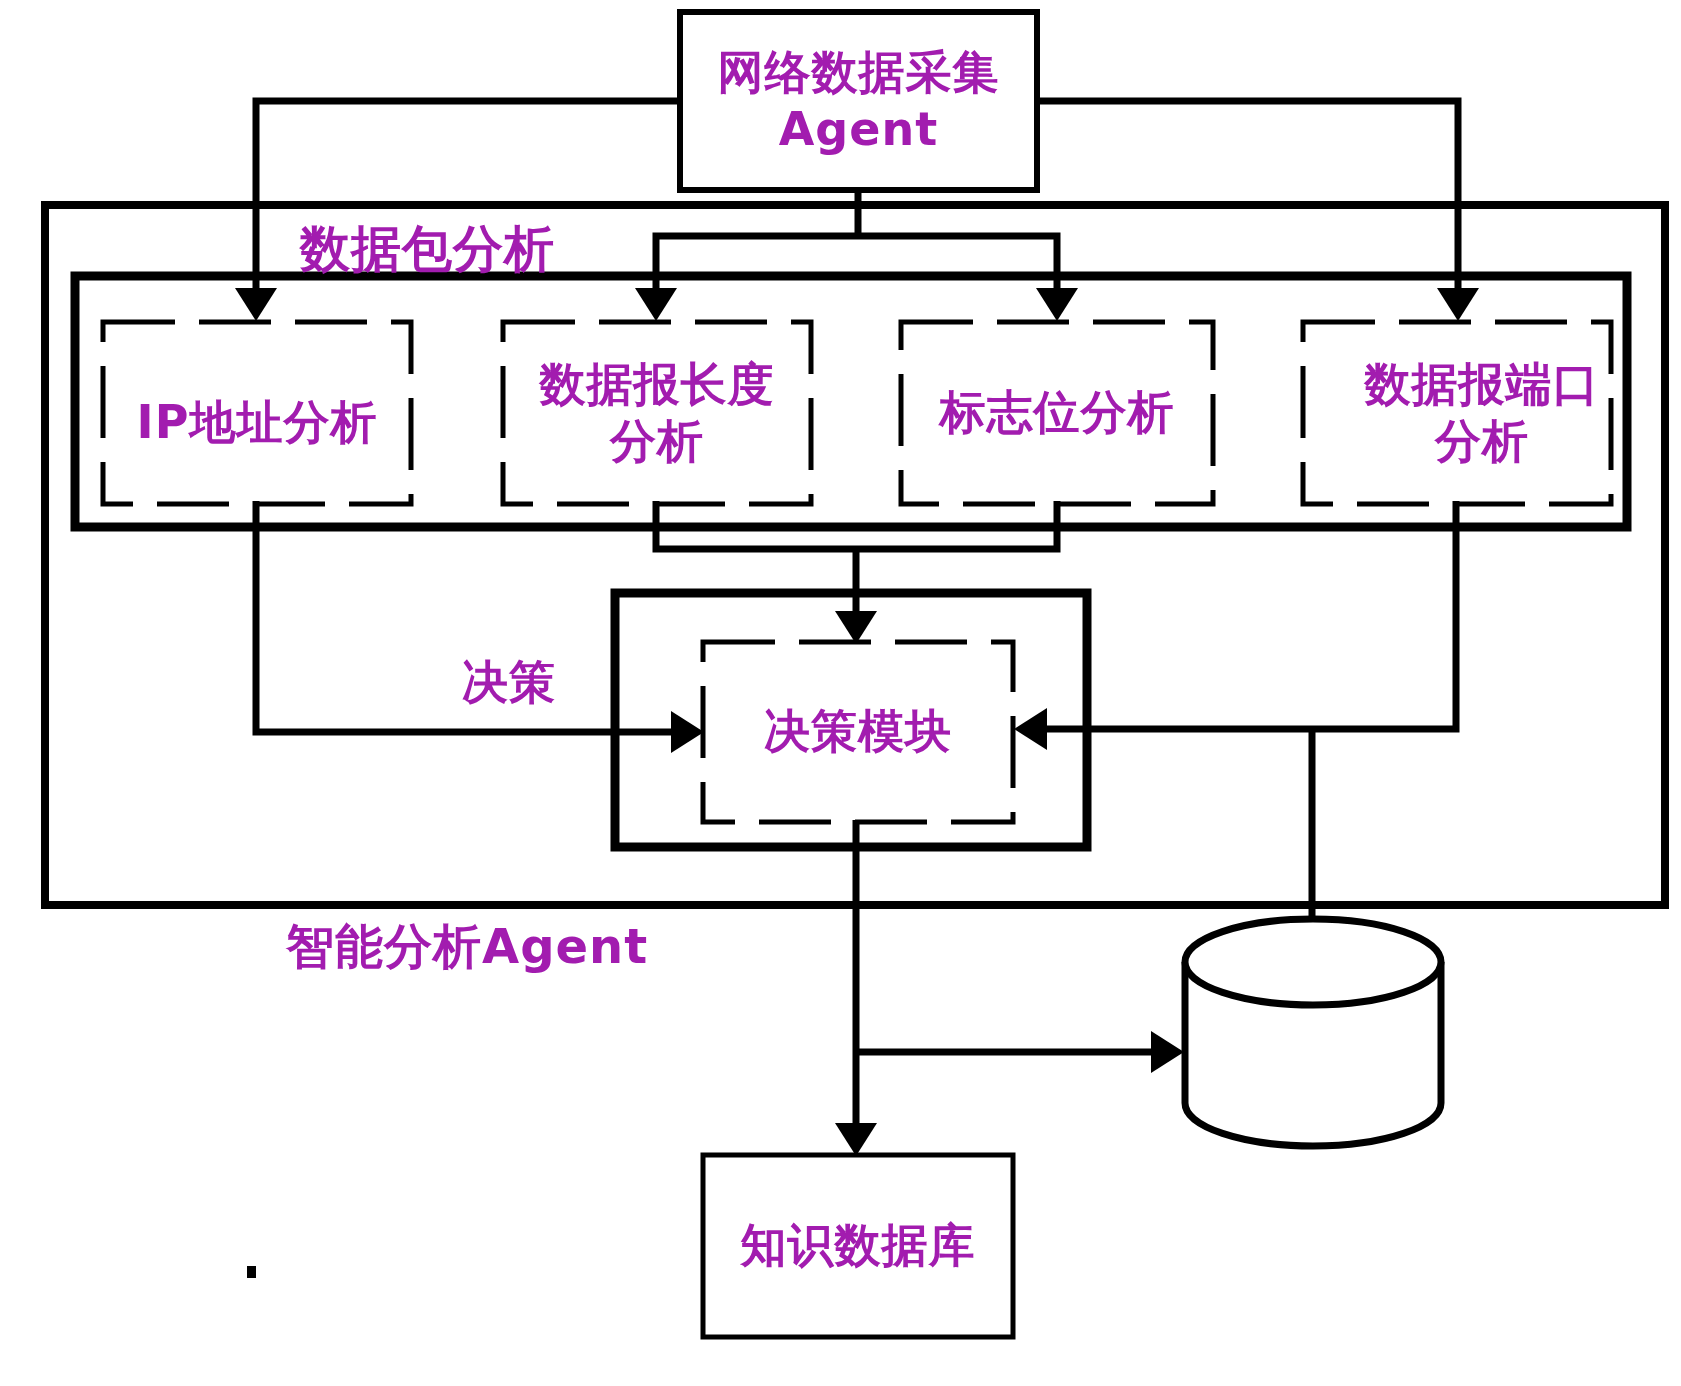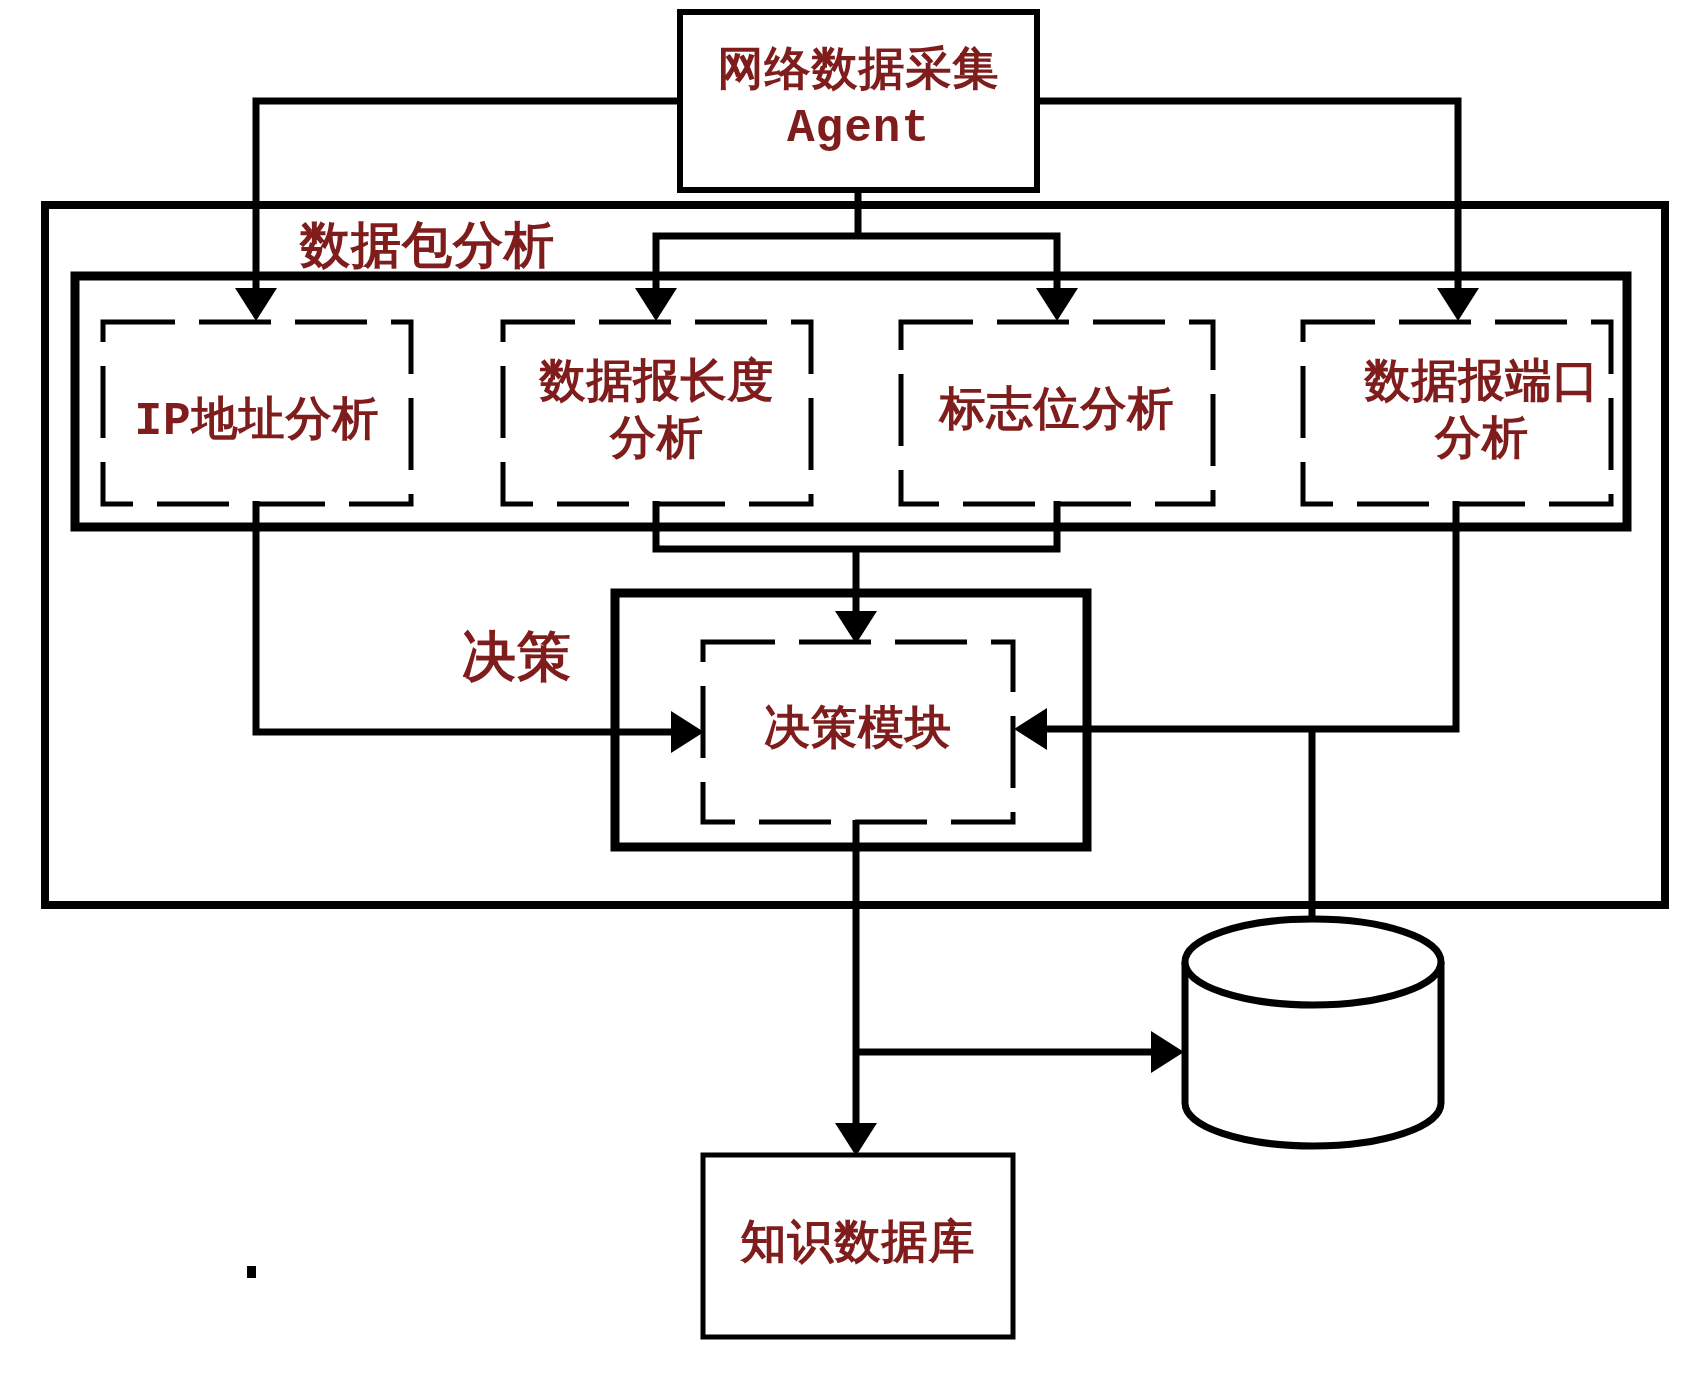--- a/index.html
+++ b/index.html
@@ -12,23 +12,22 @@
     overflow:hidden;
   }
   svg.layer{position:absolute;left:0;top:0;}
   .lbl{
     position:absolute;
     display:flex;align-items:center;justify-content:center;
     text-align:center;
     font-weight:bold;
     white-space:pre-line;
     line-height:1.25;
-    color:#7f1d1d;
+    color:#a21caf;
     letter-spacing:1px;
-    font-family:Liberation Mono, monospace;
   }
   .node-lbl{font-size:46px;}
   .free-lbl{display:block;text-align:left;}
   .dot{
     position:absolute;background:#000;
   }
 </style>
 </head>
 <body>
 
@@ -103,23 +102,24 @@
   <div class="lbl node-lbl" style="left:103px;top:332px;width:308px;height:182px;">IP地址分析</div>
 
   <div class="lbl node-lbl" style="left:503px;top:322px;width:308px;height:182px;">数据报长度
 分析</div>
 
   <div class="lbl node-lbl" style="left:901px;top:322px;width:312px;height:182px;">标志位分析</div>
 
   <div class="lbl node-lbl" style="left:1328px;top:322px;width:308px;height:182px;">数据报端口
 分析</div>
 
-  <div class="lbl free-lbl" style="left:462px;top:627px;font-size:54px;">决策</div>
+  <div class="lbl free-lbl" style="left:462px;top:654px;font-size:46px;">决策</div>
 
   <div class="lbl node-lbl" style="left:703px;top:642px;width:310px;height:180px;">决策模块</div>
 
+  <div class="lbl free-lbl" style="left:286px;top:916px;font-size:48px;">智能分析Agent</div>
 
 
   <div class="lbl node-lbl" style="left:703px;top:1155px;width:310px;height:182px;">知识数据库</div>
 
   <div class="dot" style="left:247px;top:1266px;width:9px;height:12px;"></div>
 
 </div>
 
 </body></html>

